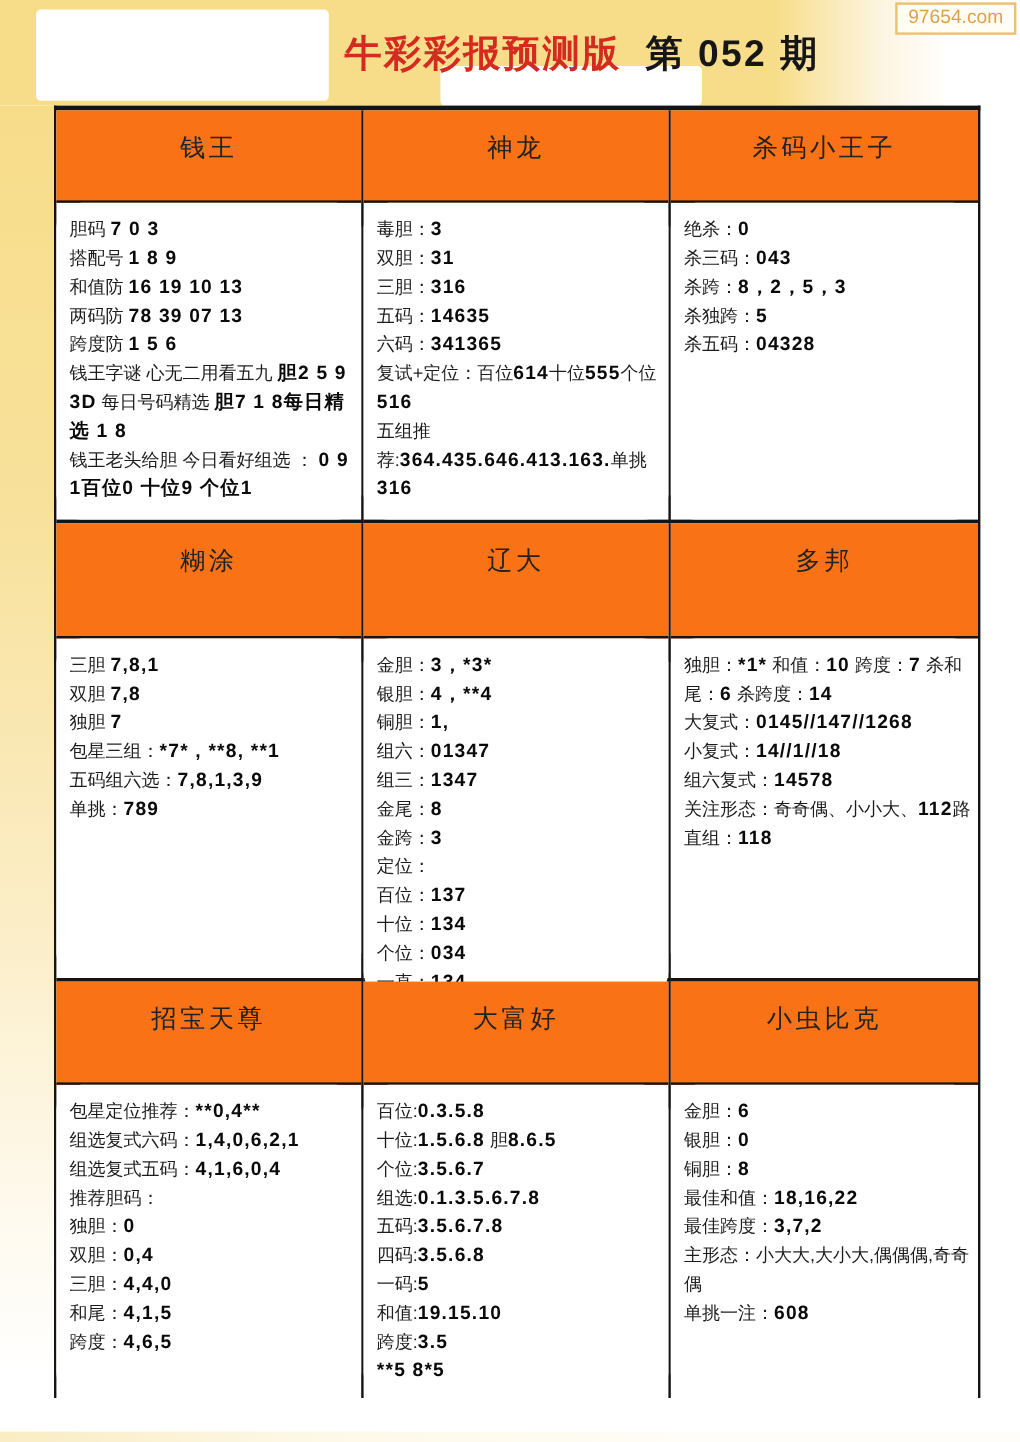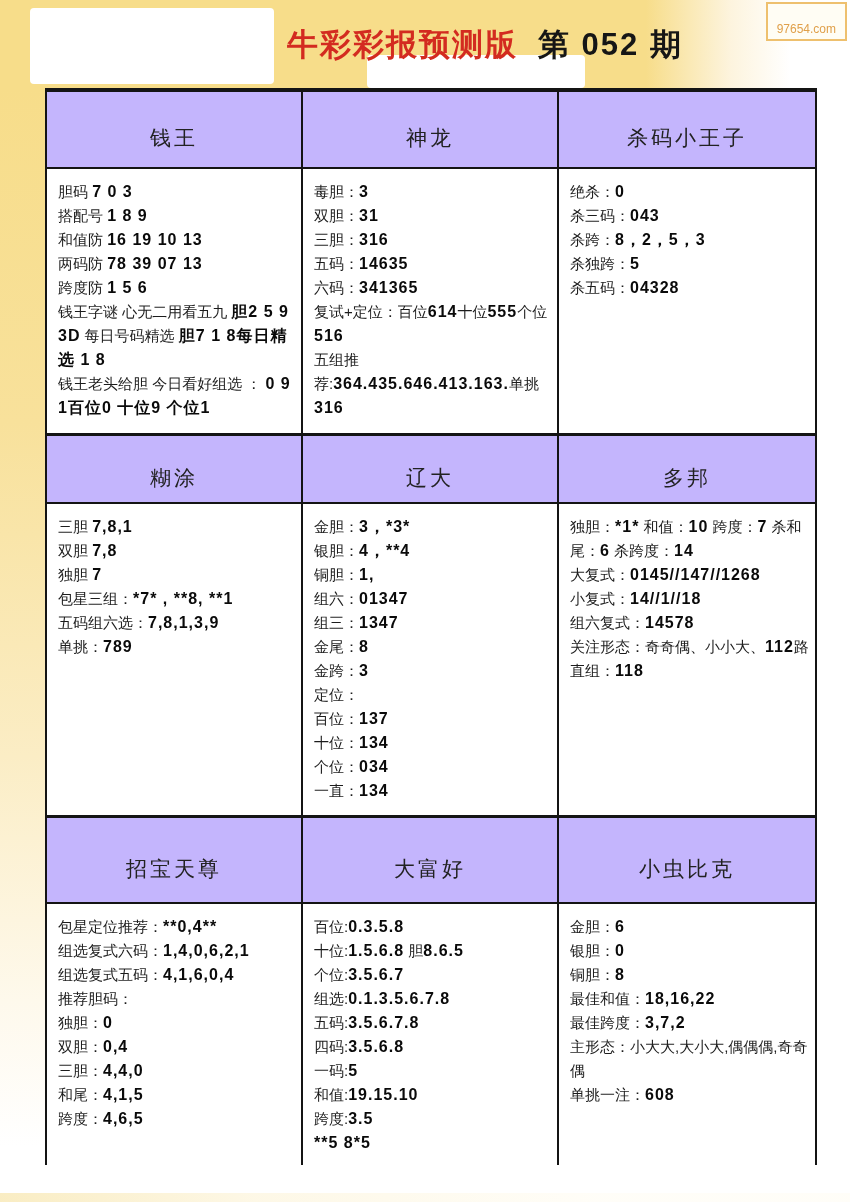--- a/index.html
+++ b/index.html
@@ -28,41 +28,41 @@
   .censor.one{left:30px;top:8px;width:244px;height:76px;}
   .censor.two{left:367px;top:55px;width:218px;height:33px;}
   .page-title{
     position:absolute;left:287px;top:24px;white-space:nowrap;
     font-size:31px;font-weight:700;letter-spacing:2px;
   }
   .page-title .red{color:#d32b20;}
   .page-title .black{color:#161616;margin-left:20px;}
   .watermark{
     position:absolute;top:2px;right:3px;
-    font-size:12px;color:#e0a04a;background:#fffdf4;
-    border:2px solid #eec06e;padding:18px 9px 3px;
+    font-size:16px;color:#e0a04a;background:#fffdf4;
+    border:2px solid #eec06e;padding:2px 9px 3px;
   }
   
   .table{
     position:absolute;left:45px;top:88px;width:768px;
     border-top:4px solid #141414;border-left:2px solid #141414;border-right:2px solid #141414;
     display:grid;grid-template-columns:1fr 1fr 1fr;grid-template-rows:344px 382px 347px;
     background:#ffffff;
   }
   .cell{box-sizing:border-box;border-right:2px solid #141414;display:flex;flex-direction:column;}
   .cell:nth-child(3n){border-right:none;}
   .cell:nth-child(-n+6){border-bottom:3px solid #141414;}
   .cell-header{
-    box-sizing:border-box;background:#c4b5fd;border-bottom:2px solid #141414;
-    display:flex;justify-content:center;align-items:center;
+    box-sizing:border-box;background:#f97316;border-bottom:2px solid #141414;
+    display:flex;justify-content:center;align-items:flex-start;
     padding-top:17px;font-size:21px;letter-spacing:3px;color:#222;
     flex:0 0 auto;
   }
   .cell:nth-child(-n+3) .cell-header{height:77px;}
-  .cell:nth-child(n+4):nth-child(-n+6) .cell-header{height:68px;}
+  .cell:nth-child(n+4):nth-child(-n+6) .cell-header{height:96px;}
   .cell:nth-child(n+7) .cell-header{height:86px;}
   .cell-body{
     box-sizing:border-box;flex:1 1 auto;background:#fff;
     padding:11px 6px 0 11px;font-size:15px;line-height:24px;border-radius:21px;
   }
   .line{margin:0;}
   .seg{color:#1c1c1c;}
   .seg.v{font-weight:700;font-size:16px;letter-spacing:1px;color:#0a0a0a;}
 </style>
 </head>

